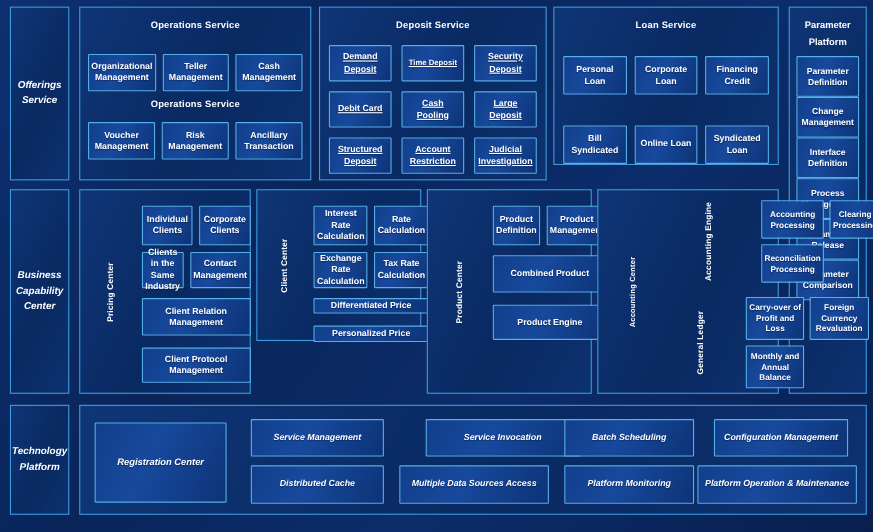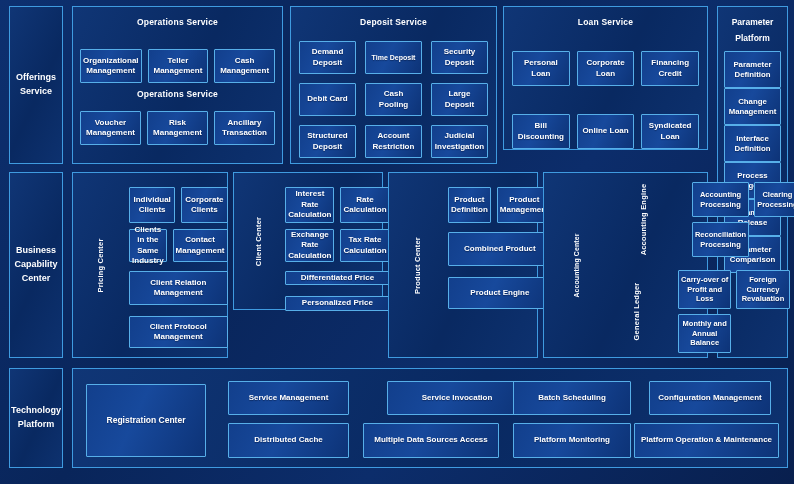--- a/index.html
+++ b/index.html
@@ -26,21 +26,21 @@
   .box{
     box-sizing:border-box;border:1px solid #57afe9;border-radius:1px;
     background:linear-gradient(115deg,#123f8c 0%,#17499c 42%,#0d3377 100%);
     display:flex;align-items:center;justify-content:center;text-align:center;
     font-weight:700;font-size:8px;line-height:1.3;padding:1px 2px;
     text-shadow:0 1px 1px rgba(0,10,40,.45);
   }
   .row3{display:grid;grid-template-columns:repeat(3,1fr);gap:6px;}
   .row3 .box{height:34px;}
   .grid3x3{display:grid;grid-template-columns:repeat(3,1fr);gap:9px;margin:14px 8px 0;}
-  .grid3x3 .box{height:33px;}
+  .grid3x3 .box{height:33px;text-decoration:underline;}
   .loanrow{display:grid;grid-template-columns:repeat(3,1fr);gap:7px;margin:0 8px;}
   .loanrow .box{height:35px;}
   .param-col{display:flex;flex-direction:column;margin:5px 6px 0;}
   .param-col .box{height:37px;font-size:7.8px;}
   .param-title{text-align:center;font-weight:700;font-size:8.5px;line-height:1.9;padding-top:7px;}
   .vstrip{flex:0 0 16px;display:flex;align-items:center;justify-content:center;overflow:visible;}
   .vstrip span{transform:rotate(-90deg);white-space:nowrap;font-weight:700;font-size:7.5px;letter-spacing:.2px;}
   .mid{display:flex;}
   .mid-body{flex:1;display:flex;flex-direction:column;gap:6px;padding:14px 7px 0 2px;}
   .grid2{display:grid;grid-template-columns:1fr 1fr;gap:6px;}
@@ -48,21 +48,21 @@
   .hB .box{height:33px;}
   .wide1{height:34px;margin-top:3px;}
   .wide2{height:32px;margin-top:5px;}
   .acc-body{flex:1;display:flex;flex-direction:column;gap:13px;padding-top:9px;}
   .acc-group{display:flex;}
   .acc-group .vstrip{flex:0 0 15px;}
   .acc-grid{flex:1;display:grid;grid-template-columns:1fr 1fr 1fr;gap:5px;padding-right:6px;margin-left:12px;}
   .acc-grid .box{font-size:7.5px;}
   .gE .box{height:35px;}
   .gL .box{height:39px;}
-  .abs{position:absolute;}
+  .abs{position:absolute;font-style:italic;}
   .regbox{font-size:8.5px;}
 </style>
 </head>
 <body>
 
 <div>
 
   <div class="panel rail abs" style="left:9px;top:6px;width:54px;height:158px">Offerings Service</div>
   <div class="panel rail abs" style="left:9px;top:172px;width:54px;height:186px">Business Capability Center</div>
   <div class="panel rail abs" style="left:9px;top:368px;width:54px;height:100px">Technology Platform</div>
@@ -98,21 +98,21 @@
   </div>
 
   <div class="panel" style="left:503px;top:6px;width:205px;height:144px">
     <div class="ptitle">Loan Service</div>
     <div class="loanrow" style="margin-top:24px">
       <div class="box">Personal Loan</div>
       <div class="box">Corporate Loan</div>
       <div class="box">Financing Credit</div>
     </div>
     <div class="loanrow" style="margin-top:28px">
-      <div class="box">Bill Discounting</div>
+      <div class="box">Bill Syndicated</div>
       <div class="box">Online Loan</div>
       <div class="box">Syndicated Loan</div>
     </div>
   </div>
 
   <div class="panel" style="left:717px;top:6px;width:71px;height:352px">
     <div class="param-title" style="margin:0 10px">Parameter Platform</div>
     <div class="param-col">
       <div class="box">Parameter Definition</div>
       <div class="box">Change Management</div>

